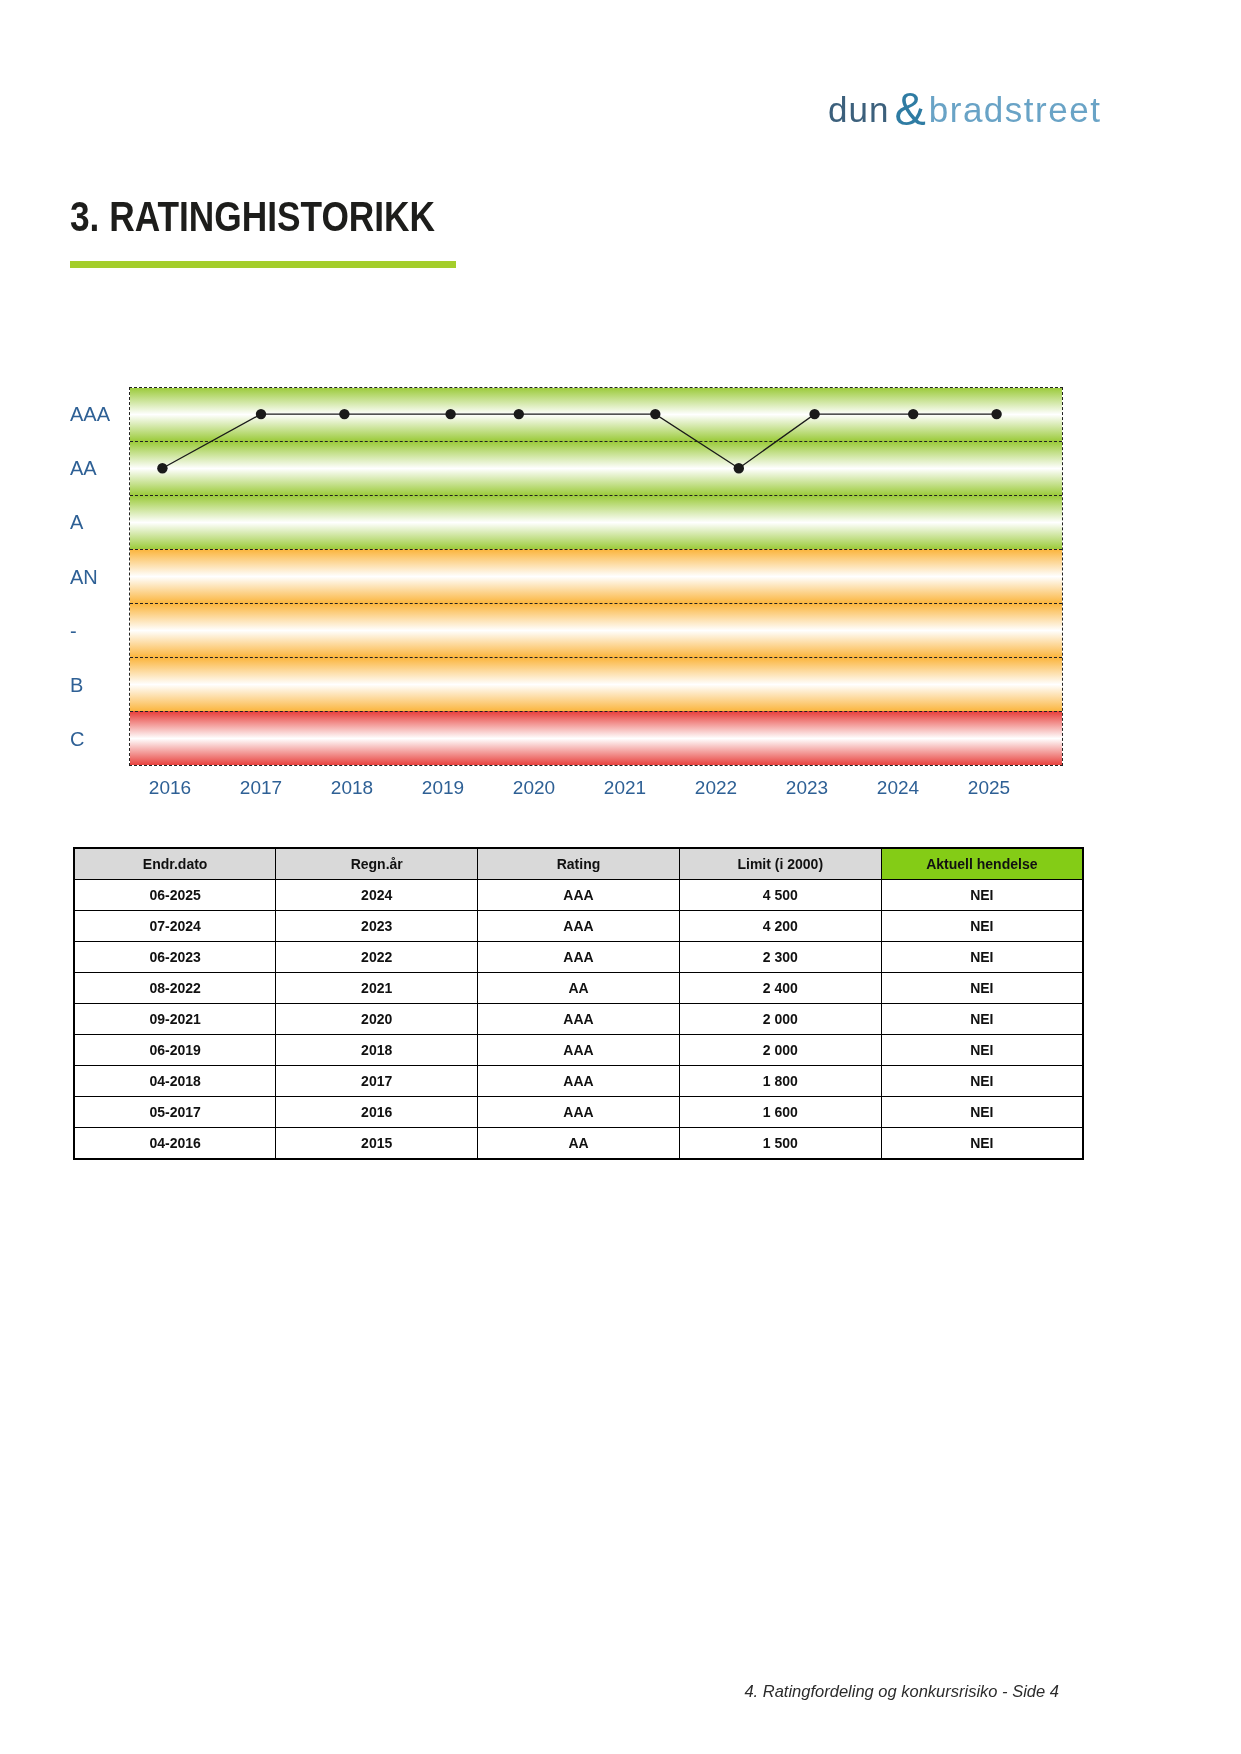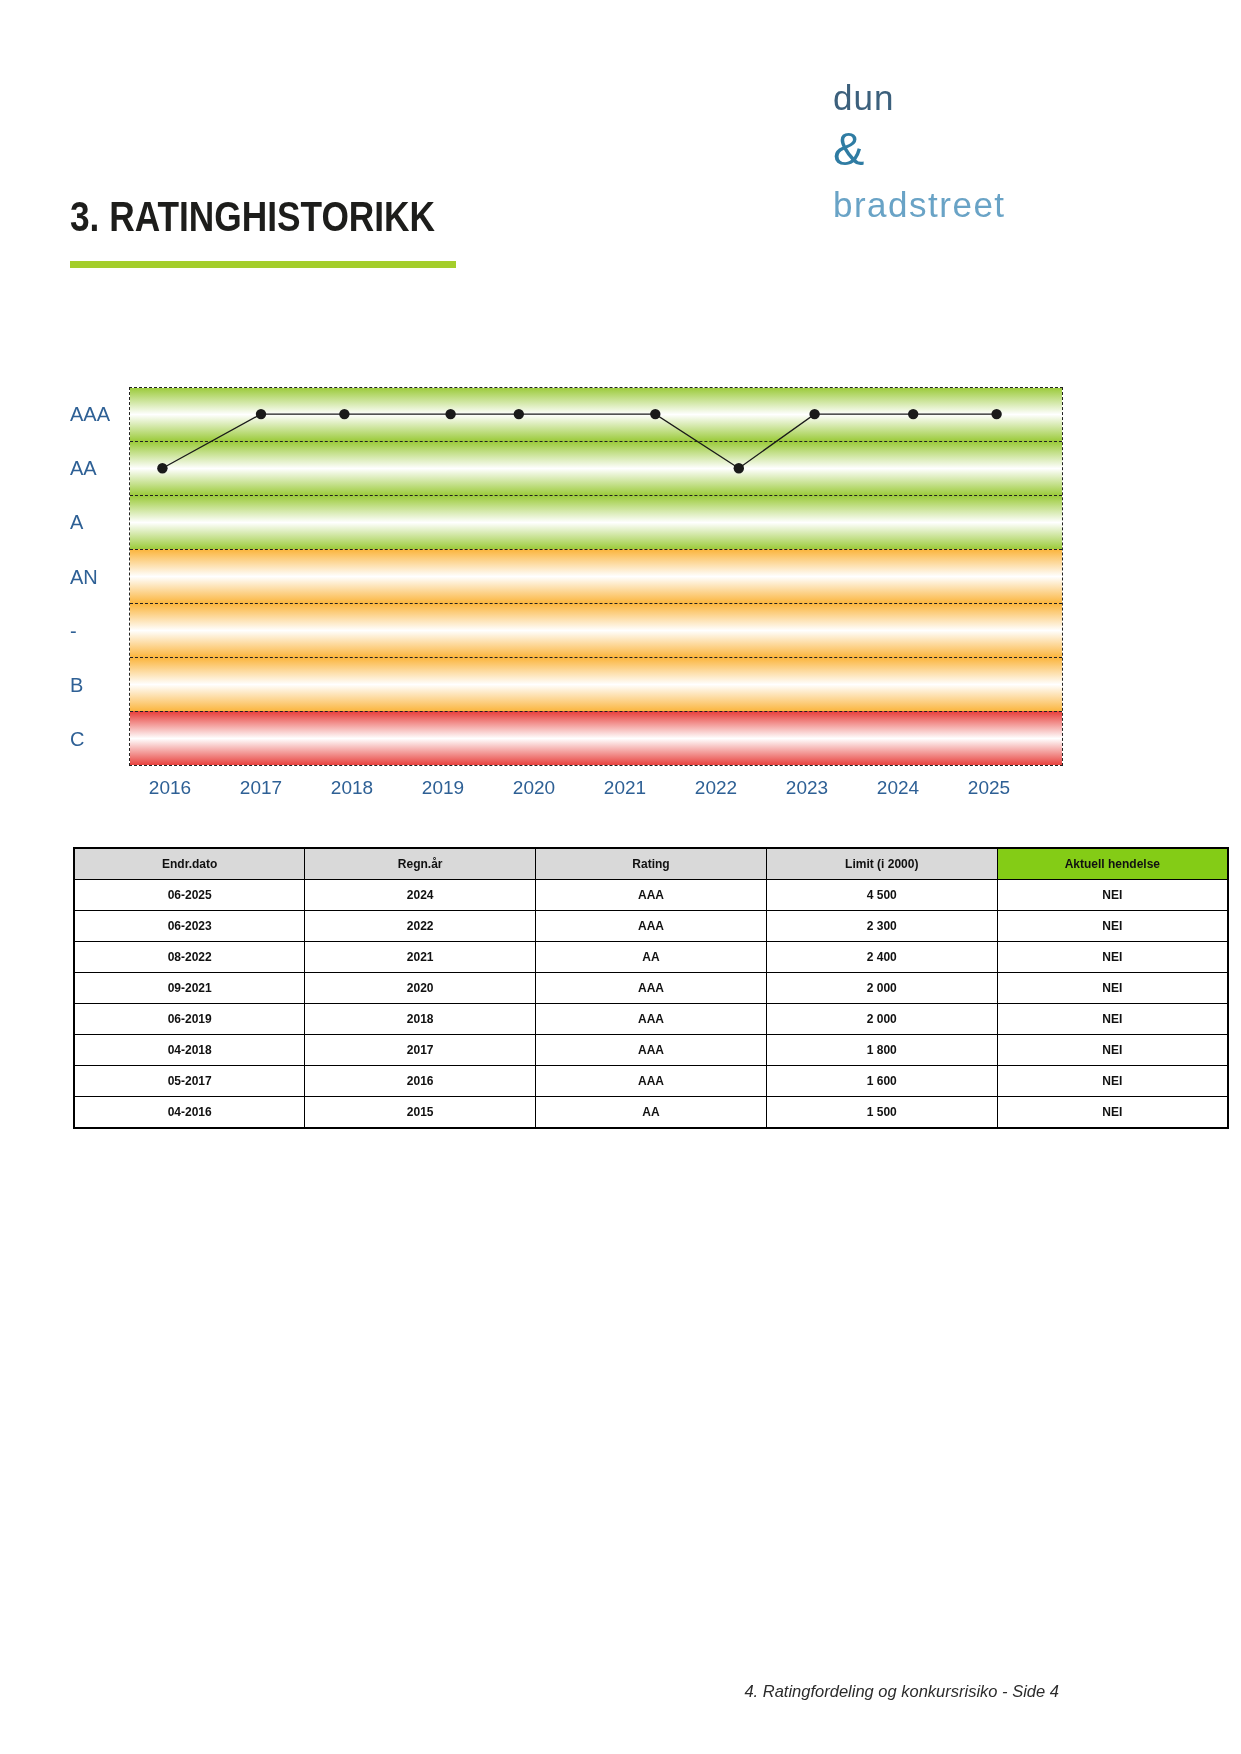--- a/index.html
+++ b/index.html
@@ -6,21 +6,21 @@
   .page{
     position:relative;
     width:1241px;height:1754px;
     background:#ffffff;
     font-family:"Liberation Sans", sans-serif;
     overflow:hidden;
   }
   
   .logo{
     position:absolute;left:828px;top:78px;height:48px;
-    display:flex;align-items:baseline;flex-direction:column;
+    display:flex;align-items:baseline;
   }
   .logo .dun{font-size:35px;letter-spacing:1px;font-weight:400;}
   .logo .amp{font-size:47px;font-weight:400;margin:0 3px 0 5px;position:relative;top:3px;}
   .logo .brad{font-size:35px;letter-spacing:1.5px;font-weight:400;}
   
   .heading{
     position:absolute;left:70px;top:192px;
     font-size:43px;font-weight:bold;color:#1d1d1b;
     transform:scaleX(0.82);transform-origin:left center;
     white-space:nowrap;letter-spacing:0px;
@@ -40,23 +40,23 @@
   .ylabel{
     position:absolute;left:70px;width:54px;height:24px;line-height:24px;
     font-size:20px;text-align:left;
   }
   .xlabel{
     position:absolute;width:90px;height:24px;line-height:24px;
     font-size:19px;text-align:center;top:776px;
   }
   
   .rating-table{
-    position:absolute;left:73px;top:847px;width:1156px;
+    position:absolute;left:73px;top:847px;width:1011px;
     border-collapse:collapse;table-layout:fixed;
-    font-size:12px;color:#111;
+    font-size:14px;color:#111;
   }
   .rating-table th,.rating-table td{
     border:1px solid #000;text-align:center;
     height:30px;padding:0;font-weight:bold;
   }
   .rating-table th{font-weight:bold;}
   .rating-table{border:2px solid #000;}
   
   .footer{
     position:absolute;left:0;top:1682px;width:1059px;
@@ -133,20 +133,27 @@
     </thead>
     <tbody id="table-body">
         <tr>
           <td>06-2025</td>
           <td>2024</td>
           <td>AAA</td>
           <td>4 500</td>
           <td>NEI</td>
         </tr>
         <tr>
+          <td>07-2024</td>
+          <td>2023</td>
+          <td>AAA</td>
+          <td>4 200</td>
+          <td>NEI</td>
+        </tr>
+        <tr>
           <td>06-2023</td>
           <td>2022</td>
           <td>AAA</td>
           <td>2 300</td>
           <td>NEI</td>
         </tr>
         <tr>
           <td>08-2022</td>
           <td>2021</td>
           <td>AA</td>

